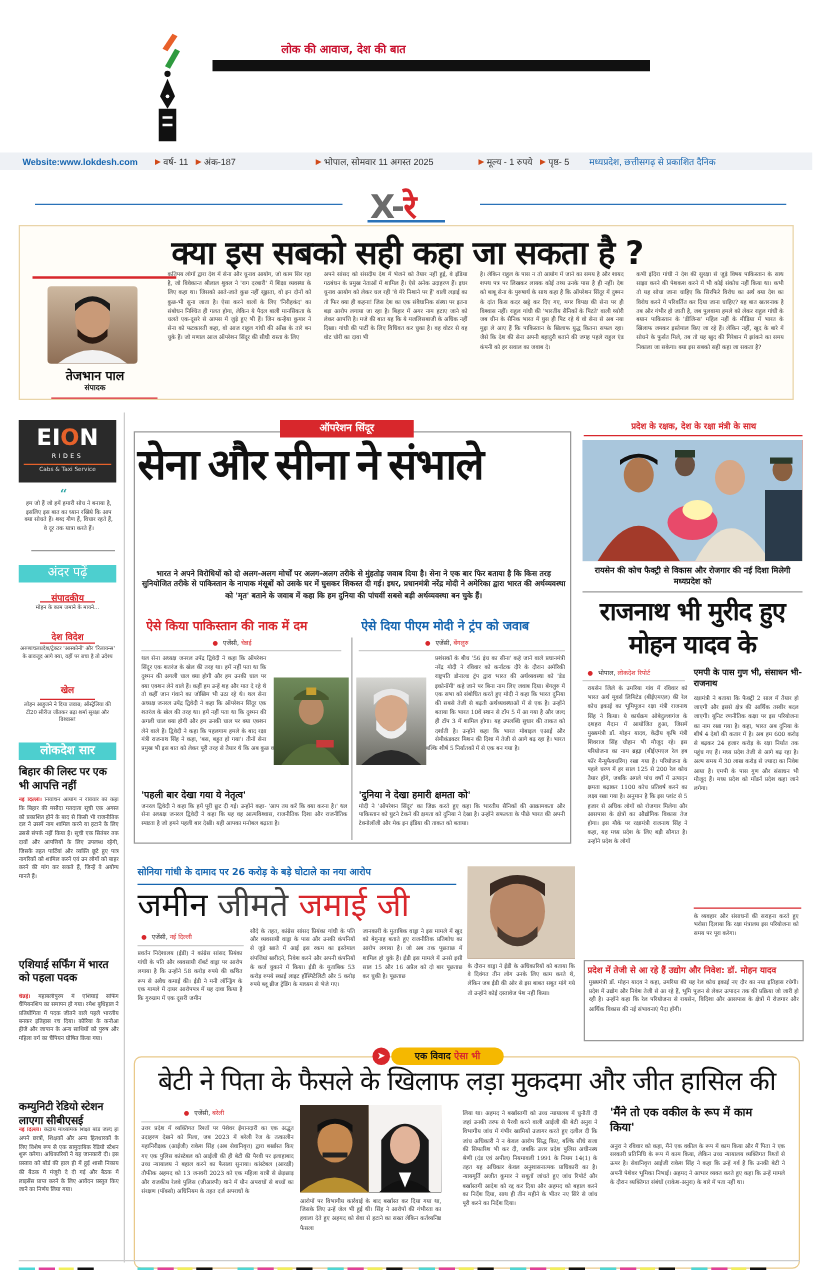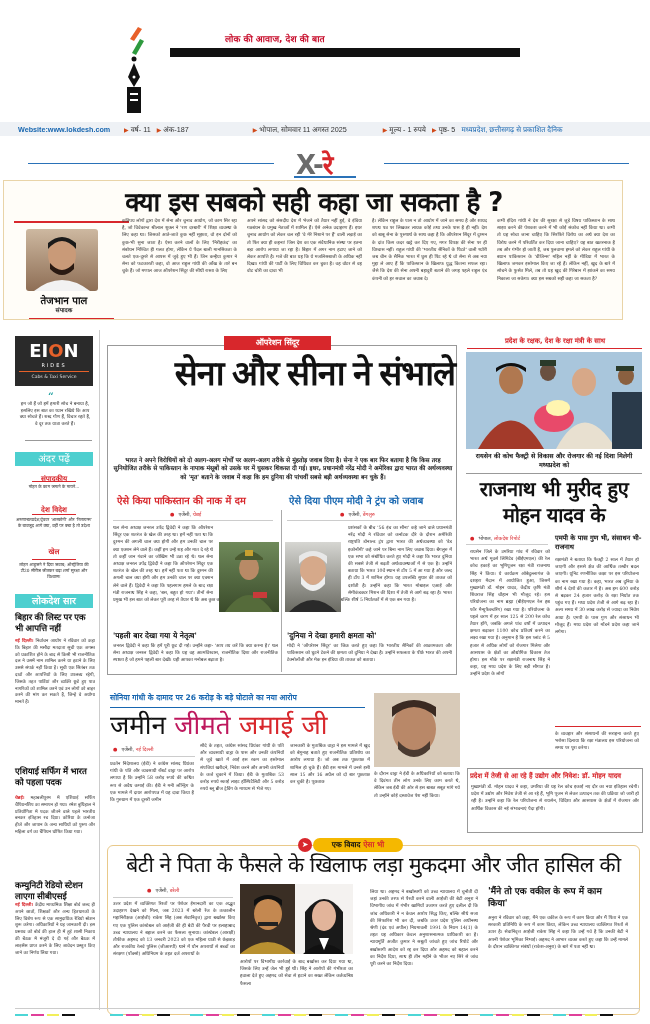--- a/index.html
+++ b/index.html
@@ -10,28 +10,28 @@
 #masthead{left:0;top:0;width:650px;height:120px}
 #logo-text{left:168px;top:26px;font-family:"DejaVu Sans",sans-serif;font-weight:900;font-size:82px;letter-spacing:-2px;color:#111;line-height:90px}
 #logo-bar{left:170px;top:48px;width:350px;height:9px;background:#111}
 #tagline{left:225px;top:32px;font-size:9px;color:#c8102e;font-weight:bold;font-family:"DejaVu Sans",sans-serif}
 #pen-icon{left:124px;top:25px;width:28px;height:90px}
 #info-bar{left:0;top:122px;width:650px;height:14px;background:#eef1f5;font-family:"Liberation Sans",sans-serif;font-size:7.2px;display:flex;align-items:center;gap:0;padding-left:18px}
 #info-bar span{white-space:nowrap}
 .ib-website{color:#1766b0;font-weight:bold;width:100px}
 .ib-item{color:#333;font-weight:normal}
 .ib-arrow{color:#d04a1a;font-size:6px;margin:0 2px 0 6px}
-.ib-tag{color:#1766b0;margin-left:6px}
+.ib-tag{color:#1766b0;margin-left:16px}
 
 #xray-rule-l{left:28px;top:163px;width:246px;height:1px;background:#2a72b8}
 #xray-rule-r{left:384px;top:163px;width:245px;height:1px;background:#2a72b8}
 #xray-title{left:296px;top:146px;font-family:"DejaVu Sans",sans-serif;font-weight:900;font-size:26px;color:#6b6b6b;letter-spacing:-1px}
 #xray-title .re{color:#d8272c}
 #xray-underline{left:294px;top:176px;width:62px;height:2px;background:#2a72b8}
-#edit-box{left:3px;top:180px;width:620px;height:140px;border:1px solid #e9d4a8;background:#fffdf8}
+#edit-box{left:15px;top:180px;width:620px;height:140px;border:1px solid #e9d4a8;background:#fffdf8}
 #edit-headline{left:0;top:2px;width:620px;text-align:center;font-family:"DejaVu Sans",sans-serif;font-weight:900;font-size:26px;color:#111;letter-spacing:-0.5px}
 #editor-rule{left:10px;top:40px;width:115px;height:2px;background:#d8272c}
 #editor-photo{left:22px;top:48px;width:72px;height:62px;background:linear-gradient(#cdb8a0,#8e6e55);border-radius:3px;overflow:hidden}
 #editor-name{left:10px;top:112px;width:100px;text-align:center;font-family:"DejaVu Sans",sans-serif;font-weight:900;font-size:10px;color:#111}
 #editor-title{left:10px;top:125px;width:100px;text-align:center;font-size:6px;font-weight:bold;color:#222}
 #editor-rule2{left:25px;top:137px;width:85px;height:1px;background:#d8272c}
 .edcol{top:36px;width:115px;height:100px}
 
 #eion-ad{left:15px;top:336px;width:78px;height:50px;background:#2a2a2a;color:#fff;text-align:center;font-family:"DejaVu Sans",sans-serif}
 #eion-logo{font-size:18px;font-weight:900;letter-spacing:0px;line-height:22px;margin-top:4px}
@@ -46,21 +46,21 @@
 .side-sub{left:15px;width:78px;text-align:center;color:#333;font-size:4.3px;line-height:6px}
 .side-rule{left:32px;width:44px;height:1px;background:#d8272c}
 #sar-bar{left:15px;top:594px;width:78px;height:14px;background:#4dcfcf;color:#fff;font-family:"DejaVu Sans",sans-serif;font-size:9.5px;text-align:center;line-height:14px;font-weight:bold}
 .brief-head{left:15px;width:80px;font-family:Liberation Sans, sans-serif;font-weight:900;font-size:8.5px;line-height:11px;color:#111}
 .brief-body{left:15px;width:80px;font-size:4.5px;line-height:6.8px;color:#333;text-align:justify}
 .brief-body .place{color:#d8272c;font-weight:bold}
 #sidebar-vrule{left:99px;top:330px;width:1px;height:680px;background:#ccc}
 
 #lead-box{left:107px;top:345px;width:350px;height:330px;border:1px solid #999}
 #op-sindoor{left:224px;top:336px;width:107px;height:14px;background:#d8272c;color:#fff;font-family:"DejaVu Sans",sans-serif;font-weight:bold;font-size:8px;text-align:center;line-height:14px;z-index:2}
-#lead-headline{left:110px;top:352px;width:345px;text-align:right;font-family:Liberation Sans, sans-serif;font-weight:900;font-size:34px;line-height:42px;color:#111;letter-spacing:-1px}
+#lead-headline{left:110px;top:352px;width:345px;text-align:left;font-family:Liberation Serif, serif;font-weight:900;font-size:34px;line-height:42px;color:#111;letter-spacing:-1px}
 #lead-summary{left:113px;top:456px;width:340px;font-family:"DejaVu Sans",sans-serif;font-weight:bold;font-size:6px;line-height:8.3px;color:#222;text-align:center}
 .sub-head{font-family:"DejaVu Sans",sans-serif;font-weight:900;font-size:9.8px;white-space:nowrap}
 #sub-head-left{left:117px;top:494px;color:#d8272c}
 #sub-head-right{left:289px;top:494px;color:#1766b0}
 .agency{font-family:"DejaVu Sans",sans-serif;font-size:5px;color:#333}
 .agency .dot{color:#d8272c;margin-right:4px}
 .agency .city{color:#d8272c}
 #lead-vrule{left:281px;top:510px;width:1px;height:162px;background:#aaa}
 #army-photo{left:219px;top:542px;width:60px;height:70px;background:linear-gradient(#6f8a5a,#3a4a2a);overflow:hidden}
 #modi-photo{left:285px;top:542px;width:56px;height:70px;background:linear-gradient(#d6d6d2,#6a6a62);overflow:hidden}
@@ -74,21 +74,21 @@
 #rk-headline{left:466px;top:476px;width:176px;text-align:center;font-family:"DejaVu Sans",sans-serif;font-weight:900;font-size:20px;line-height:26px;color:#111;letter-spacing:-0.5px}
 #rk-byline{left:470px;top:535px}
 #rk-side-head{left:555px;top:534px;width:90px;font-family:"DejaVu Sans",sans-serif;font-weight:bold;font-size:6.6px;line-height:9px;color:#111}
 #mohan-box{left:467px;top:768px;width:176px;height:65px;border:1px solid #999}
 #mohan-head{left:470px;top:771px;width:170px;font-family:"DejaVu Sans",sans-serif;font-weight:bold;font-size:6.8px;color:#d8272c;white-space:nowrap;overflow:hidden}
 
 #vadra-kicker{left:110px;top:692px;font-family:"DejaVu Sans",sans-serif;font-weight:bold;font-size:7.6px;color:#1766b0;white-space:nowrap}
 #vadra-kicker-rule{left:110px;top:707px;width:255px;height:1px;background:#1766b0}
 #vadra-head{left:110px;top:710px;font-family:"DejaVu Sans",sans-serif;font-size:26px;line-height:30px;white-space:nowrap}
 #vadra-head .w1{color:#111}
-#vadra-head .w2{color:#be185d}
+#vadra-head .w2{color:#404040}
 #vadra-head .w3{color:#d8272c}
 #vadra-photo{left:374px;top:693px;width:86px;height:74px;background:linear-gradient(#e6d8c8,#a88468);overflow:hidden}
 
 #vivad-box{left:107px;top:845px;width:533px;height:170px;border:1px solid #e9c98a;border-radius:6px}
 #vivad-tag{left:313px;top:838px;width:90px;height:14px;background:#f5b800;border-radius:7px;font-family:"DejaVu Sans",sans-serif;font-weight:bold;font-size:7.5px;line-height:14px;text-align:center;color:#111;z-index:2}
 #vivad-tag .red{color:#d8272c}
 #tg-icon{left:298px;top:838px;width:14px;height:14px;border-radius:50%;background:#d8272c;color:#fff;font-size:8px;line-height:14px;text-align:center;z-index:3}
 #vivad-head{left:110px;top:852px;width:527px;text-align:center;font-family:"DejaVu Sans",sans-serif;font-size:21px;line-height:26px;color:#111;letter-spacing:-0.5px;white-space:nowrap}
 #bareilly-byline{left:147px;top:887px}
 #vivad-photo1{left:240px;top:884px;width:55px;height:70px;background:linear-gradient(#4a3a2a,#b0862a);overflow:hidden}

